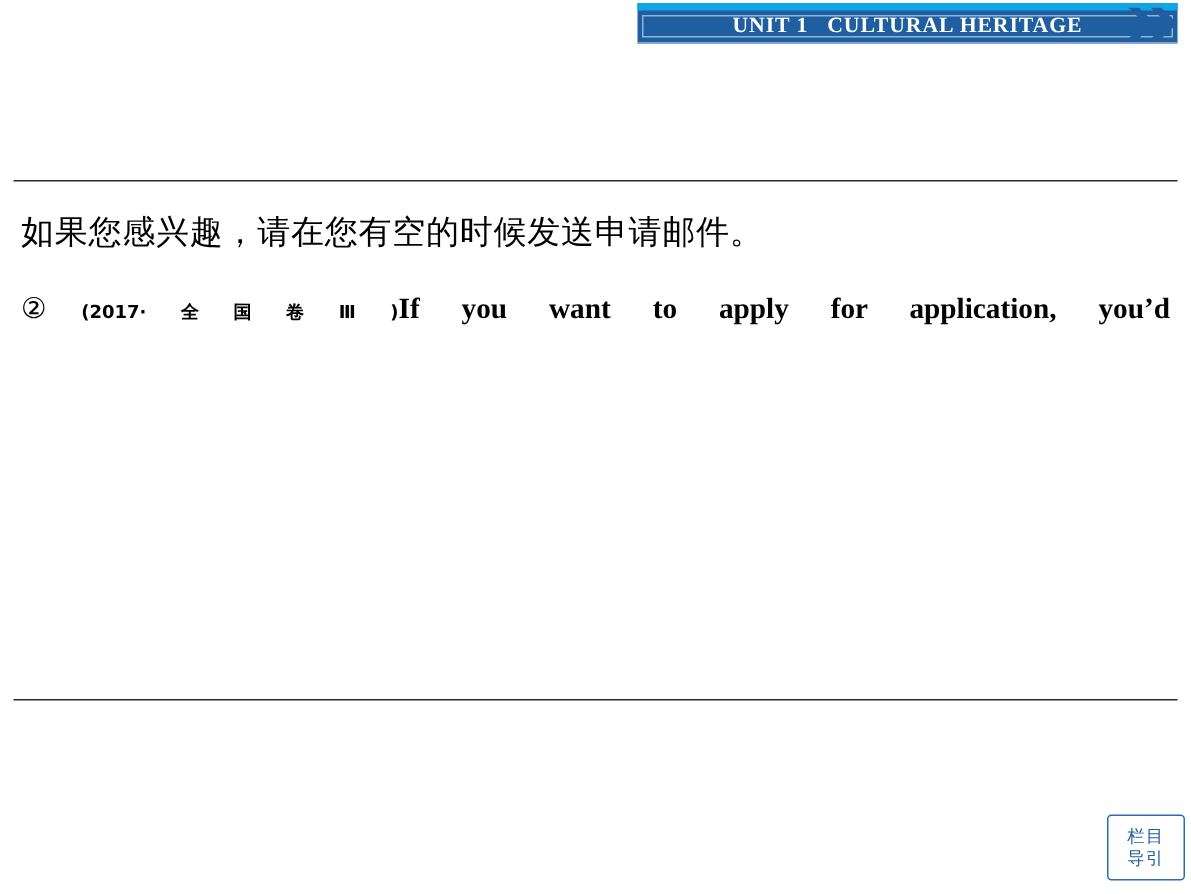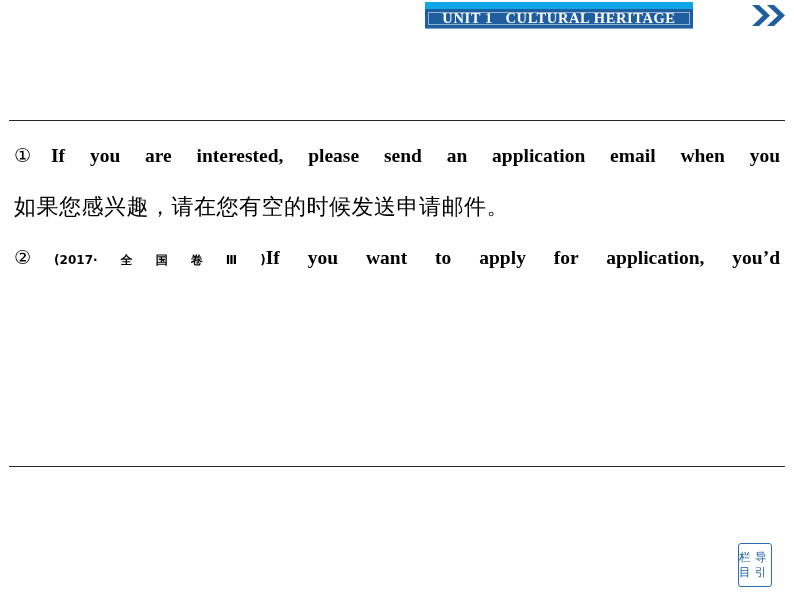--- a/index.html
+++ b/index.html
@@ -20,24 +20,24 @@
     position: absolute;
     left: 0;
     top: 0;
     width: 794px;
     height: 33px;
   }
   .banner-bar {
     position: absolute;
     left: 425px;
     top: 2px;
-    width: 268px;
+    width: 360px;
     height: 27px;
     background: #1f5fa0;
-    border-top: 7px solid #0ea5e9;
+    border-top: 5px solid #0ea5e9;
     border-bottom: 1px solid #7fa6cc;
     box-sizing: border-box;
     display: flex;
     align-items: center;
     justify-content: center;
   }
   .banner-bar .inner-line {
     position: absolute;
     left: 3px;
     right: 3px;
@@ -112,28 +112,28 @@
     font-weight: bold;
     font-size: 12px;
   }
   .para { margin: 0; padding: 0; }
 
   
   #nav-button {
     position: absolute;
     left: 738px;
     top: 543px;
-    width: 34px;
+    width: 52px;
     height: 44px;
     border: 1px solid #2f6bb0;
     border-radius: 3px;
     background: #ffffff;
     box-sizing: border-box;
     display: flex;
-    flex-direction: row;
+    flex-direction: column;
     align-items: center;
     justify-content: center;
     cursor: pointer;
   }
   #nav-button span {
     font-family: "DejaVu Sans", sans-serif;
     font-size: 11.5px;
     color: #1f5fa0;
     line-height: 15px;
     letter-spacing: 1px;
@@ -153,21 +153,20 @@
       <polygon points="15,0 26,10.5 15,21 22,21 33,10.5 22,0" fill="#1f5fa0"></polygon>
     </svg>
   </div>
 </div>
 
 <div class="rule" id="rule-top"></div>
 <div class="rule" id="rule-bottom"></div>
 
 <div id="content">
 
-  <p class="para line-en justify-full"><span class="circled">①</span><span>If you are interested, please send an application email when you</span></p>
 
 
   <p class="para line-cn">如果您感兴趣，请在您有空的时候发送申请邮件。</p>
 
   <p class="para line-en justify-full"><span class="circled">②</span><span class="cn-inline">(2017·全国卷Ⅲ)</span><span>If you want to apply for application, you’d</span></p>
 
 
 
 </div>
 

